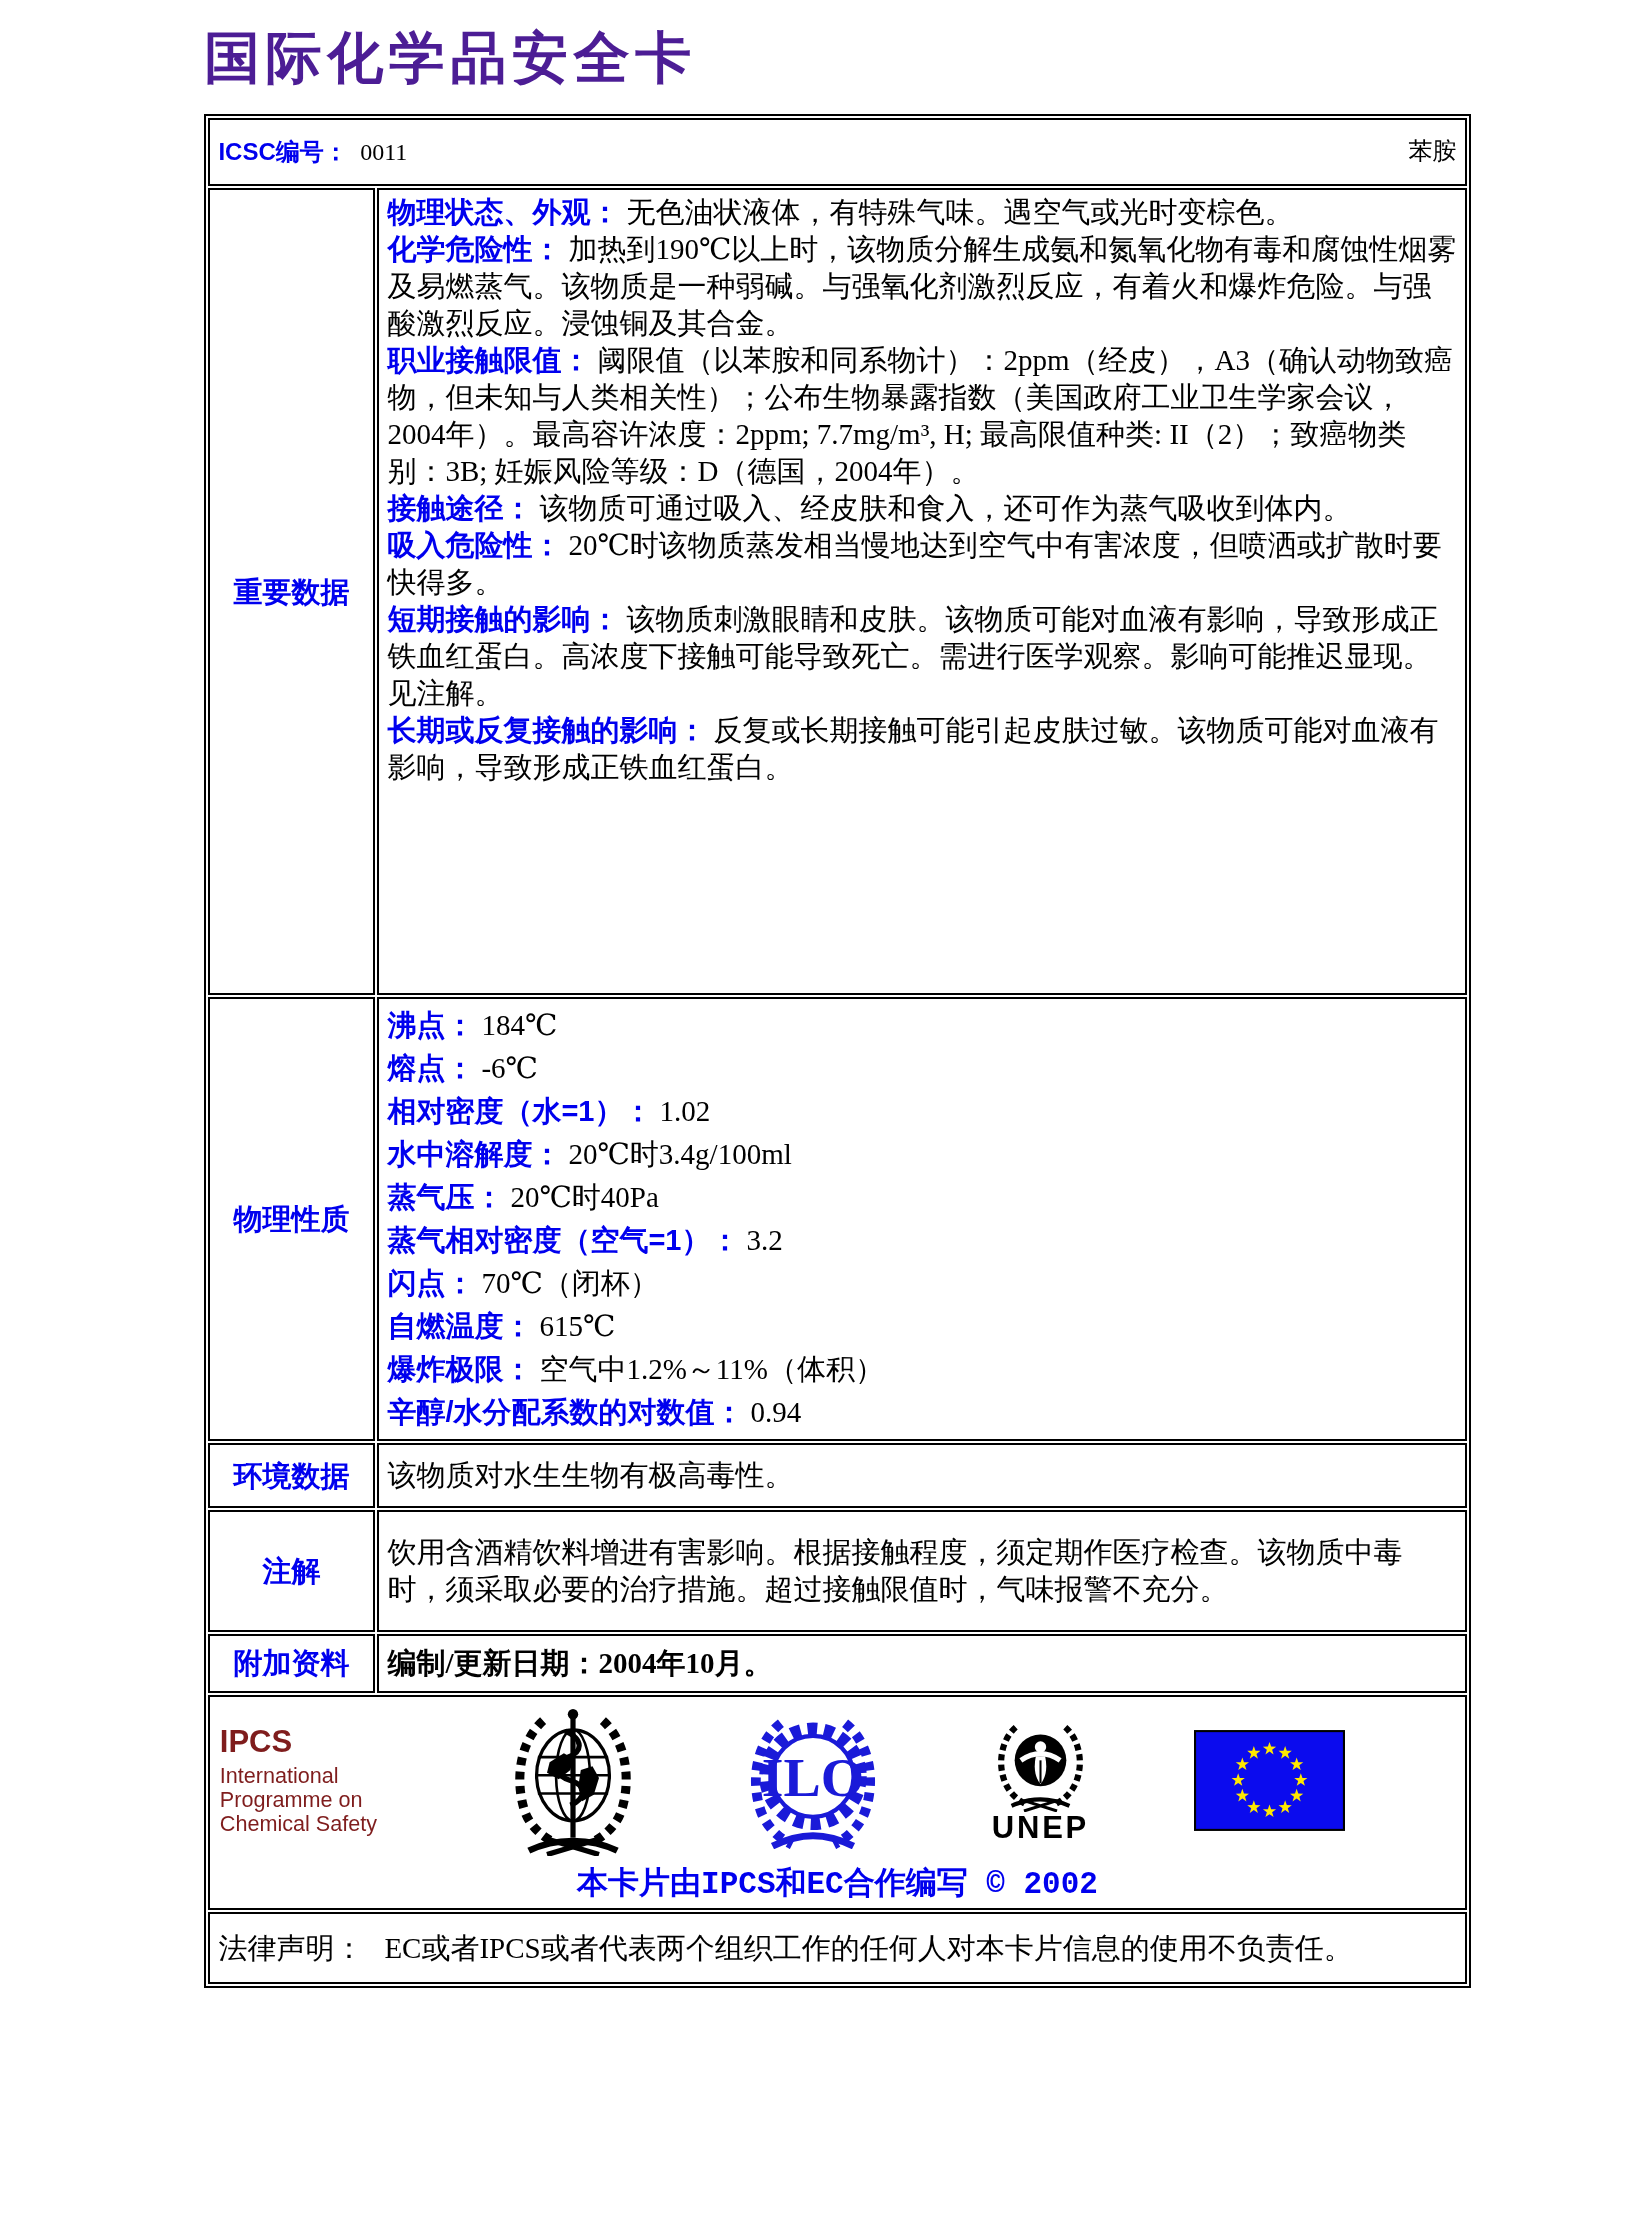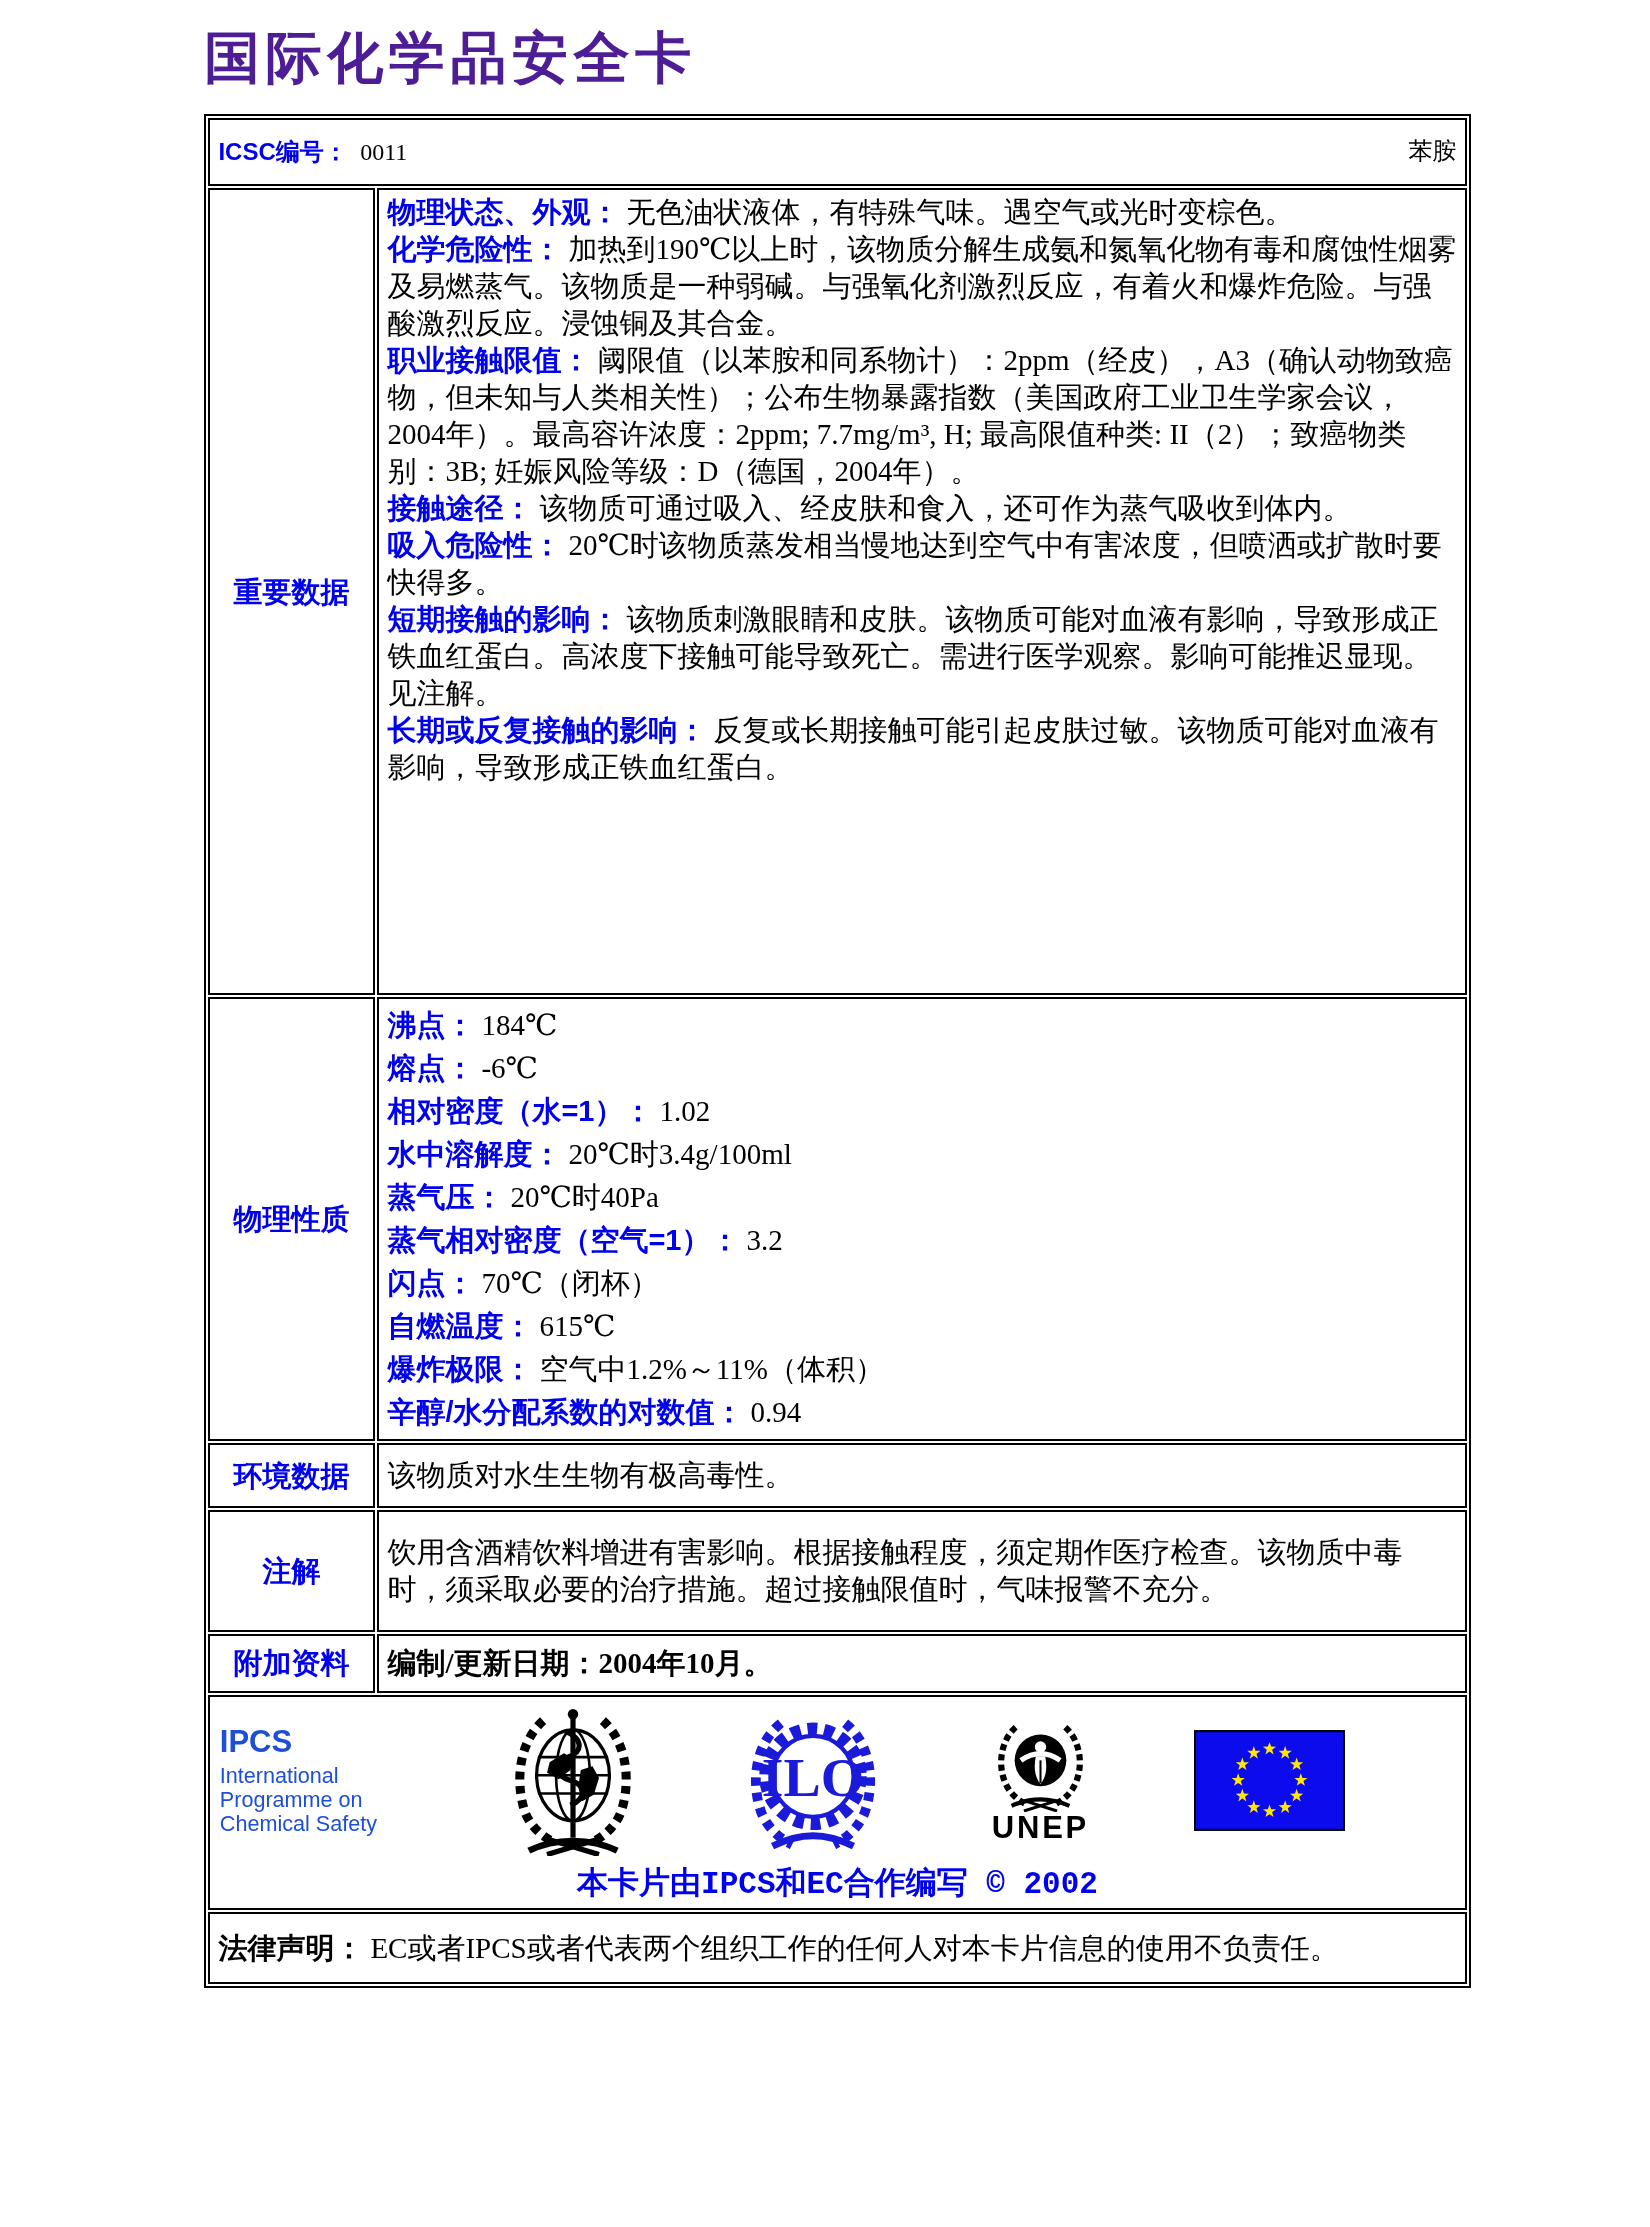--- a/index.html
+++ b/index.html
@@ -49,37 +49,37 @@
   td.content-notes { height: 109px; vertical-align: middle; }
   td.content-additional { height: 47px; vertical-align: middle; font-weight: bold; }
   td.logos-cell { height: 187px; padding: 8.4px 0 5.6px 0; }
   .logos-row {
     display: flex; align-items: center; justify-content: space-between;
     padding: 0 120px 0 9.8px;
   }
   .ipcs-block {
     width: 187px;
     font-family: "Liberation Sans", "DejaVu Sans", sans-serif;
-    font-size: 21.6px; line-height: 24px; color: #1d4ed8;
+    font-size: 21.6px; line-height: 24px; color: #7f1d1d;
   }
   .ipcs-acronym { font-size: 31px; font-weight: bold; line-height: 32px; margin-bottom: 5.6px; }
   .unep-block { text-align: center; }
   .unep-caption {
     font-family: Liberation Sans, sans-serif;
     font-weight: bold; font-size: 31px; line-height: 31px; letter-spacing: 2.8px;
   }
   .credit {
     text-align: center; margin-top: 11px;
     color: #0000ee; font-family: Liberation Mono, monospace;
     font-weight: bold; font-size: 31px; line-height: 35px;
   }
   td.legal-cell { height: 60px; vertical-align: middle; font-size: 29px; }
   .legal-label {
     font-family: "Liberation Sans", "DejaVu Sans", sans-serif;
-    font-weight: bold; margin-right: 7px;
+    font-weight: normal; margin-right: 21px;
   }
   svg { display: block; }
 </style>
 </head>
 <body>
 
 <div class="page-title">国际化学品安全卡</div>
 
 <table class="card">
   <colgroup>

